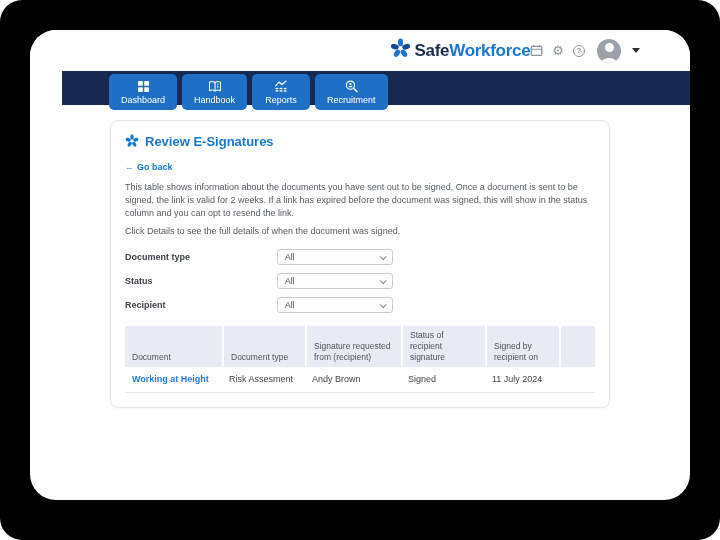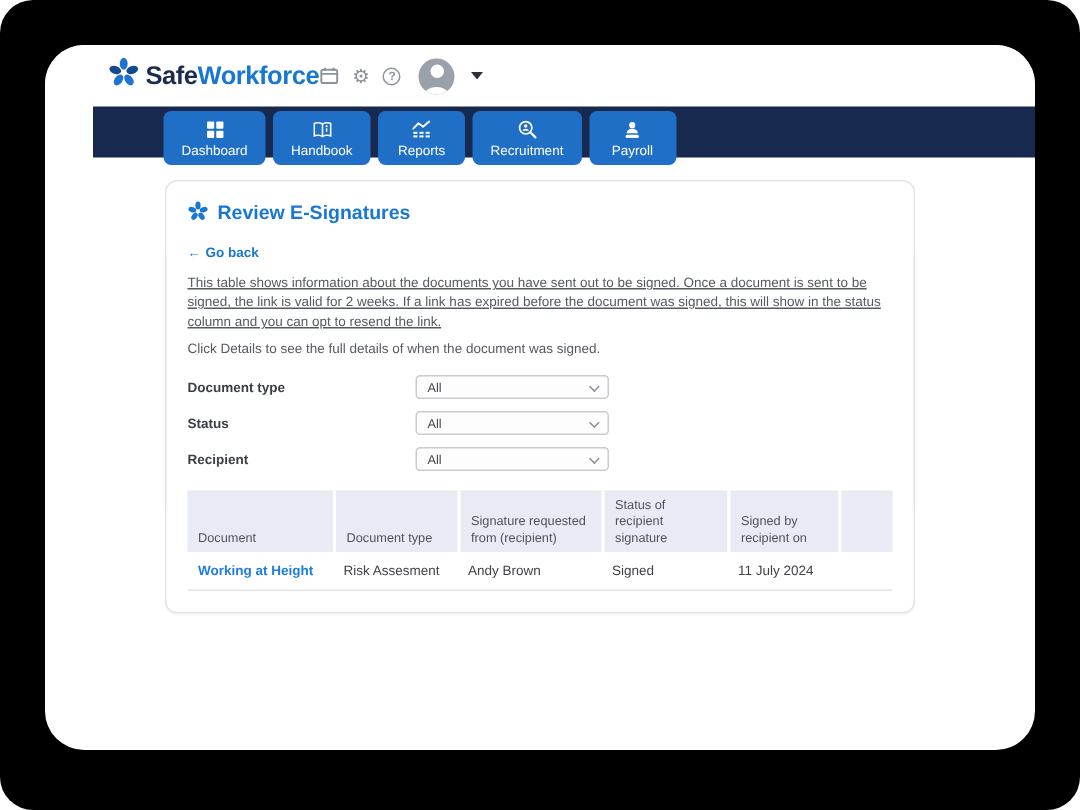--- a/index.html
+++ b/index.html
@@ -1,21 +1,21 @@
 <!DOCTYPE html>
 <html><head>
 <meta charset="utf-8">
 <style>
   * { margin:0; padding:0; box-sizing:border-box; }
   html,body { width:720px; height:540px; background:#fff; font-family:"Liberation Sans",sans-serif; }
   .canvas { position:relative; width:720px; height:540px; background:#000; border-radius:22px; overflow:hidden; }
   .window { position:absolute; left:30px; top:30px; width:660px; height:470px; background:#fff; border-radius:26px; overflow:hidden; }
 
   
-  .app-header { height:41px; display:flex; align-items:center; justify-content:flex-start; padding:0 50px 0 42px; background:#fff; }
+  .app-header { height:41px; display:flex; align-items:center; justify-content:flex-end; padding:0 50px 0 42px; background:#fff; }
   .logo { display:flex; align-items:center; gap:4px; }
   .logo-text { font-size:17px; font-weight:bold; letter-spacing:-0.3px; }
   .logo-text .safe { color:#1b2b4e; }
   .logo-text .workforce { color:#1877d2; }
   .header-icons { display:flex; align-items:center; gap:9px; }
   .hicon { color:#8d939b; display:flex; align-items:center; }
   .gear-glyph { font-size:13px; line-height:1; }
   .help-circle { width:12px; height:12px; border:1.5px solid #8d939b; border-radius:50%; display:flex; align-items:center; justify-content:center; font-size:8px; font-weight:bold; color:#8d939b; }
   .avatar { position:relative; width:24px; height:24px; border-radius:50%; background:#9aa1a9; overflow:hidden; margin-left:3px; }
   .avatar::before { content:""; position:absolute; left:7.5px; top:4px; width:9px; height:9px; background:#fff; border-radius:50%; }
@@ -27,27 +27,27 @@
   .nav-tab { margin-top:3px; height:36px; min-width:58px; padding:0 12px; background:#1e6fc5; border-radius:5px; display:flex; flex-direction:column; align-items:center; justify-content:center; gap:1px; color:#fff; cursor:pointer; }
   .nav-tab svg { display:block; }
   .nav-tab .tab-label { font-size:9px; white-space:nowrap; }
 
   
   .content { position:relative; padding:15px 0 0 80px; }
   .card { width:500px; background:#fff; border:1px solid #e2e4e8; border-radius:8px; padding:13px 14px 14px 14px; box-shadow:0 1px 2px rgba(0,0,0,0.04); }
   .card-title-row { display:flex; gap:6px; color:#1877d2; }
   .card-title { font-size:13px; font-weight:bold; color:#1877d2; }
   .back-link { margin-top:10px; display:flex; align-items:center; gap:3px; color:#1877d2; font-size:9px; font-weight:bold; cursor:pointer; width:max-content; }
-  .desc { margin-top:9px; font-size:9px; line-height:1.45; color:#555a60;text-decoration:underline; }
+  .desc { margin-top:9px; font-size:9px; line-height:1.45; color:#555a60; }
   .desc2 { margin-top:6px; font-size:9px; color:#555a60; }
 
   .filters { margin-top:13px; display:flex; flex-direction:column; gap:8px; }
   .filter-row { display:flex; align-items:center; }
   .filter-label { width:152px; font-size:9px; color:#3c4046; font-weight:bold; }
-  .select-box { width:129px; height:16px; border:1px solid #c9cbd0; border-radius:3px; background:#fdfdfd; display:flex; align-items:center; justify-content:space-between; padding:0 7px; font-size:8.5px; color:#46494e; cursor:pointer; }
+  .select-box { width:116px; height:16px; border:1px solid #c9cbd0; border-radius:3px; background:#fdfdfd; display:flex; align-items:center; justify-content:space-between; padding:0 7px; font-size:8.5px; color:#46494e; cursor:pointer; }
   .select-box .chev { width:5px; height:5px; border-right:1.2px solid #8a8f96; border-bottom:1.2px solid #8a8f96; transform:rotate(45deg) translateY(-1px); }
 
   .sig-table { margin-top:13px; display:grid; grid-template-columns:97px 83px 96px 84px 74px 1fr; }
   .th { background:#e9ebf4; padding:4px 7px 4px 7px; font-size:8.5px; line-height:1.3; color:#4d525c; display:flex; align-items:flex-end; min-height:24px; }
   .th + .th { border-left:2px solid #fff; }
   .td { padding:7px 7px 8px 7px; font-size:9px; color:#3f4247; border-bottom:1px solid #e3e5e9; display:flex; align-items:center; }
   .td.doc-link { color:#1f7ce0; font-weight:bold; cursor:pointer; }
 
   
   .page-footer { margin-top:28px; text-align:center; font-size:8.5px; color:#a6a9ad; }
@@ -132,30 +132,20 @@
       <div class="nav-tab">
         <span>
             <svg width="15" height="15" viewBox="0 0 22 22">
               <circle cx="9.5" cy="9" r="6" fill="none" stroke="#fff" stroke-width="1.7"></circle>
               <line x1="14" y1="13.5" x2="19" y2="18.5" stroke="#fff" stroke-width="2.2" stroke-linecap="round"></line>
               <circle cx="9.5" cy="7.3" r="1.7" fill="#fff"></circle>
               <path d="M6.3 12 a3.3 2.6 0 0 1 6.4 0" fill="#fff"></path>
             </svg>
           </span>
         <span class="tab-label">Recruitment</span>
-      </div>
-      <div class="nav-tab">
-        <span>
-            <svg width="15" height="15" viewBox="0 0 22 22">
-              <circle cx="11" cy="6.5" r="3" fill="#fff"></circle>
-              <path d="M5.5 14.5 a5.5 4.5 0 0 1 11 0" fill="#fff"></path>
-              <rect x="4.5" y="16" width="13" height="3" rx="1.5" fill="#fff"></rect>
-            </svg>
-          </span>
-        <span class="tab-label">Payroll</span>
       </div>
     </div>
 
     <div class="content">
       <div class="card">
 
         <div class="card-title-row">
           <span>
             <svg width="14" height="14" viewBox="0 0 24 24">
               <g fill="#1877d2">

